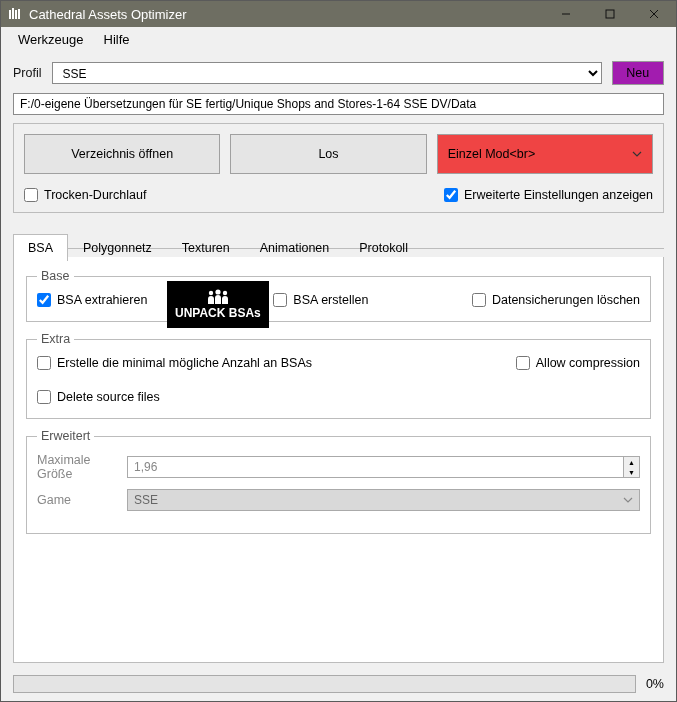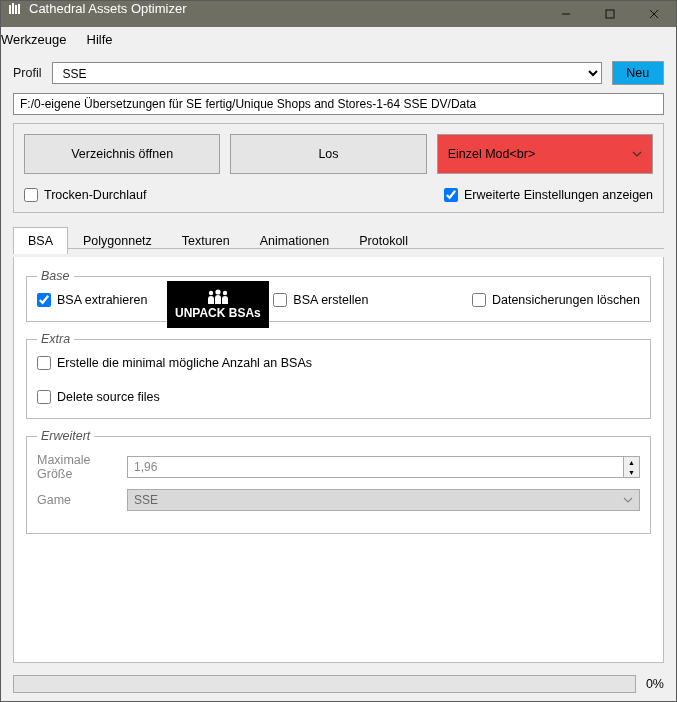--- a/index.html
+++ b/index.html
@@ -1,45 +1,45 @@
 <!DOCTYPE html>
 <html><head>
 <meta charset="utf-8">
 <style>
 * { box-sizing: border-box; font-family: "Segoe UI", Tahoma, sans-serif; }
 body { margin: 0; background: #ccc; }
 .window { width: 677px; height: 702px; background: #f0f0f0; border: 1px solid #5a5a5a; display: flex; flex-direction: column; }
-.titlebar { background: #6e6e62; height: 26px; display: flex; align-items: flex-start; color: #fff; font-size: 13px; }
+.titlebar { background: #6e6e62; height: 26px; display: flex; align-items: center; color: #fff; font-size: 13px; }
 .titlebar .icon { width: 16px; height: 16px; margin: 0 6px; display: inline-flex; align-items: center; justify-content: center; }
 .titlebar .title { flex: 1; }
 .titlebar .winbtns { display: flex; }
 .titlebar .winbtn { width: 44px; height: 26px; display: flex; align-items: center; justify-content: center; color: #111; }
 .titlebar .winbtn svg { stroke: #111; }
-.menubar { height: 24px; display: flex; align-items: center; padding: 0 0; background: #f0f0f0; font-size: 13px; }
+.menubar { height: 24px; display: flex; align-items: center; padding: 0 17px; background: #f0f0f0; font-size: 13px; }
 .menubar span { margin-right: 20px; }
 .content { flex: 1; padding: 10px 12px; display: flex; flex-direction: column; gap: 8px; }
 .row { display: flex; align-items: center; gap: 10px; }
 .label { font-size: 12.5px; color: #111; }
 .lbl-w { width: 34px; }
 select, input[type=text] { background: #fff; border: 1px solid #8a8a8a; font-size: 12px; padding: 3px 6px; height: 22px; }
 select { width: 100%; }
-.btn-neu { width: 62px; height: 24px; background: #0ea5e9; border: 1px solid #999; font-size: 12.5px; display: flex; align-items: center; justify-content: center; }
+.btn-neu { width: 62px; height: 24px; background: #a21caf; border: 1px solid #999; font-size: 12.5px; display: flex; align-items: center; justify-content: center; }
 .panel { background: #f0f0f0; border: 1px solid #bcbcbc; padding: 10px; }
 .btn-row { display: flex; gap: 10px; }
 .bigbtn { flex: 1; height: 40px; background: #e5e5e5; border: 1px solid #a0a0a0; display: flex; align-items: center; justify-content: center; font-size: 12.5px; }
 .dropdown { flex: 1; height: 40px; background: #ef4444; border: 1px solid #a0a0a0; display: flex; align-items: center; justify-content: space-between; padding: 0 10px; font-size: 12.5px; }
 .check-row { display: flex; justify-content: space-between; margin-top: 14px; font-size: 12.5px; }
 .chk { display: flex; align-items: center; gap: 6px; justify-content: space-between; }
 .chk input { width: 14px; height: 14px; margin: 0; }
 .tabs { display: flex; border-bottom: 1px solid #bcbcbc; font-size: 12.5px; }
-.tab { padding: 6px 14px; border: 1px solid transparent; border-bottom: none; position: relative; top: 6px; }
+.tab { padding: 6px 14px; border: 1px solid transparent; border-bottom: none; position: relative; top: 13px; }
 .tab.active { background: #fff; border-color: #bcbcbc; }
 .tabbody { background: #fff; border: 1px solid #bcbcbc; border-top: none; flex: 1; padding: 12px; display: flex; flex-direction: column; gap: 10px; }
 fieldset { border: 1px solid #bcbcbc; padding: 10px 10px 14px; margin: 0; }
-legend { font-size: 12.5px; color: #555; padding: 0 4px; font-style: italic; }
+legend { font-size: 12.5px; color: #555; padding: 0 4px; }
 .base-row { display: flex; align-items: center; gap: 18px; font-size: 12.5px; position: relative; }
 .tooltip { position: absolute; left: 130px; top: -12px; background: #000; color: #fff; font-weight: bold; font-size: 12px; padding: 8px 8px; text-align: center; line-height: 1.1; }
 .tooltip-icon { display:block; margin:0 auto 2px; }
 .extra-grid { display: flex; flex-direction: column; gap: 20px; font-size: 12.5px; }
 .extra-row { display: flex; gap: 28px; }
 .erw-row { display: flex; align-items: center; font-size: 12.5px; margin-bottom: 8px; }
 .erw-row .erw-label { width: 90px; color: #888; }
 .spinner { flex: 1; display: flex; }
 .spinner input { flex: 1; border: 1px solid #aaa; background: #fff; padding: 2px 6px; font-size: 12px; color: #888; }
 .spinner .spinbtns { width: 16px; border: 1px solid #aaa; border-left: none; background: #efefef; display: flex; flex-direction: column; }
@@ -165,20 +165,24 @@
 
       <fieldset>
         <legend>Extra</legend>
         <div class="extra-grid">
           <div class="extra-row">
             <label class="chk">
                 <input type="checkbox" style="">
                 <span>Erstelle die minimal mögliche Anzahl an BSAs</span>
               </label>
             <span class="spacer"></span>
+            <label class="chk">
+                <input type="checkbox" style="">
+                <span>Allow compression</span>
+              </label>
           </div>
           <div class="extra-row">
             <label class="chk">
                 <input type="checkbox" style="">
                 <span>Delete source files</span>
               </label>
           </div>
         </div>
       </fieldset>
 

